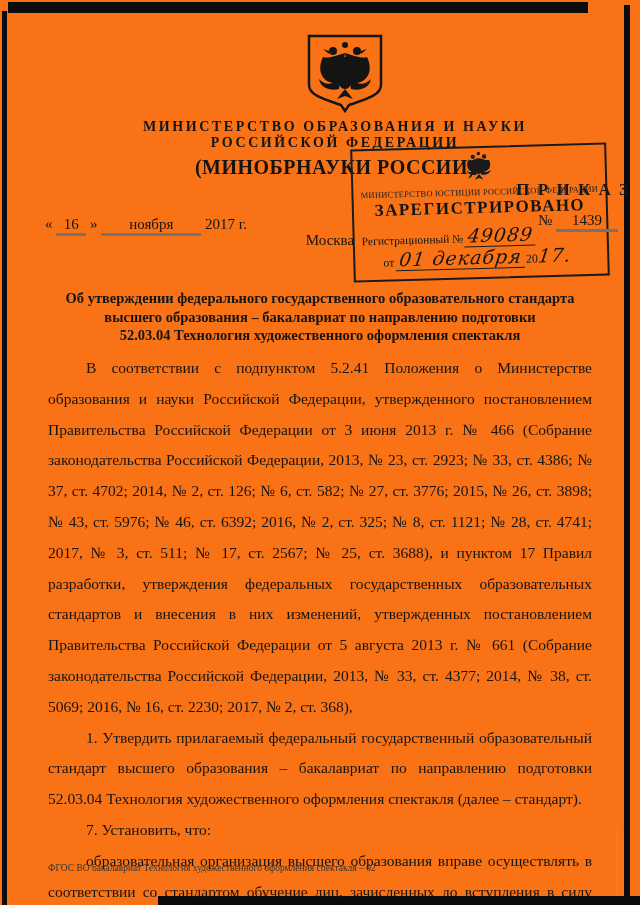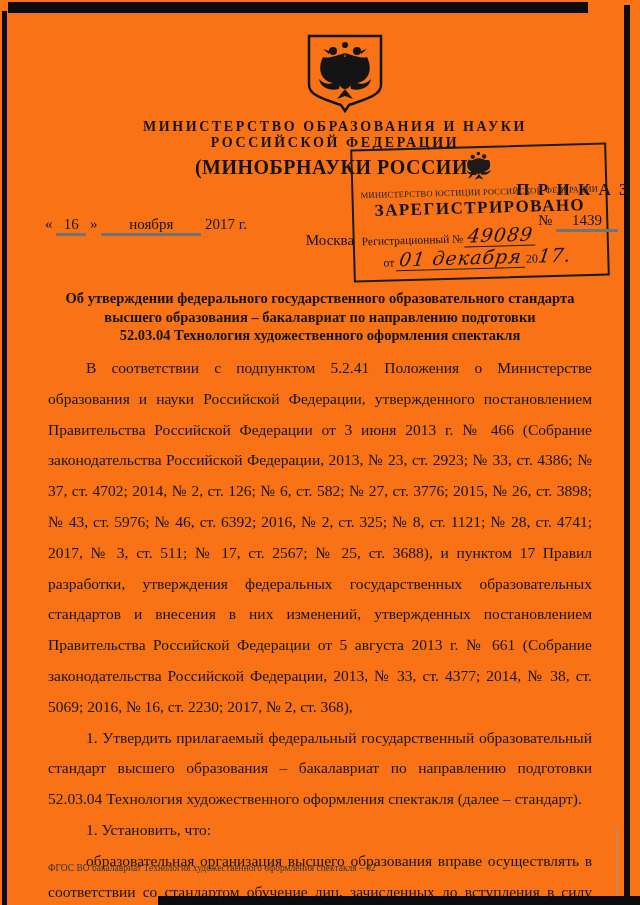--- a/index.html
+++ b/index.html
@@ -154,19 +154,19 @@
 
   <div class="doc-title">
     <div>Об утверждении федерального государственного образовательного стандарта</div>
     <div>высшего образования – бакалавриат по направлению подготовки</div>
     <div>52.03.04 Технология художественного оформления спектакля</div>
   </div>
 
   <div class="body">
     <p>В соответствии с подпунктом 5.2.41 Положения о Министерстве образования и науки Российской Федерации, утвержденного постановлением Правительства Российской Федерации от 3 июня 2013 г. № 466 (Собрание законодательства Российской Федерации, 2013, № 23, ст. 2923; № 33, ст. 4386; № 37, ст. 4702; 2014, № 2, ст. 126; № 6, ст. 582; № 27, ст. 3776; 2015, № 26, ст. 3898; № 43, ст. 5976; № 46, ст. 6392; 2016, № 2, ст. 325; № 8, ст. 1121; № 28, ст. 4741; 2017, № 3, ст. 511; № 17, ст. 2567; № 25, ст. 3688), и пунктом 17 Правил разработки, утверждения федеральных государственных образовательных стандартов и внесения в них изменений, утвержденных постановлением Правительства Российской Федерации от 5 августа 2013 г. № 661 (Собрание законодательства Российской Федерации, 2013, № 33, ст. 4377; 2014, № 38, ст. 5069; 2016, № 16, ст. 2230; 2017, № 2, ст. 368),</p>
     <p>1. Утвердить прилагаемый федеральный государственный образовательный стандарт высшего образования – бакалавриат по направлению подготовки 52.03.04 Технология художественного оформления спектакля (далее – стандарт).</p>
-    <p>1. Установить, что:</p>
+    <p>7. Установить, что:</p>
     <p>образовательная организация высшего образования вправе осуществлять в соответствии со стандартом обучение лиц, зачисленных до вступления в силу настоящего приказа, с их согласия;</p>
   </div>
 
   <div class="footer">ФГОС ВО бакалавриат Технология художественного оформления спектакля – 02</div>
 
 </div>
 
 </body></html>

